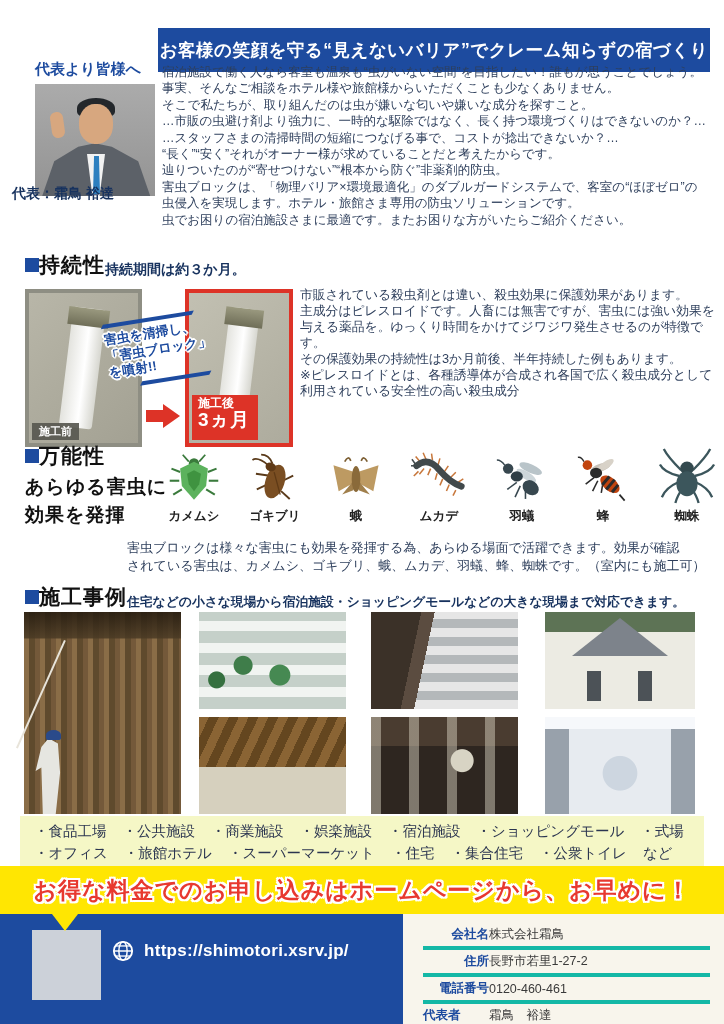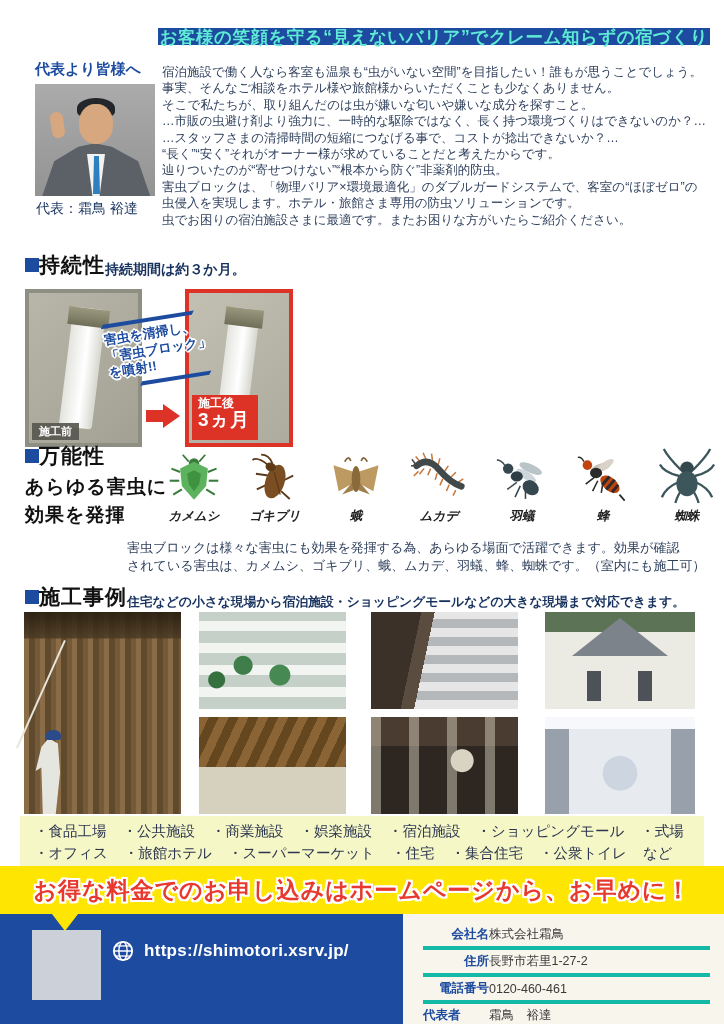--- a/index.html
+++ b/index.html
@@ -1,31 +1,31 @@
 <!DOCTYPE html>
 <html><head>
 <meta charset="utf-8">
 <style>
   html,body{margin:0;padding:0;}
   body{font-family:"Liberation Sans","DejaVu Sans",sans-serif;background:#e9e9e9;}
   .page{position:relative;width:724px;height:1024px;margin:0 auto;background:#ffffff;overflow:hidden;color:#2e3f5c;}
 
   
-  .top-banner{position:absolute;left:158px;top:28px;width:552px;height:17px;background:#1d4b9f;
-    color:#5eead4;font-size:17.5px;font-weight:bold;display:flex;align-items:center;justify-content:center;letter-spacing:.5px;}
+  .top-banner{position:absolute;left:158px;top:28px;width:552px;height:44px;background:#1d4b9f;
+    color:#ffffff;font-size:17.5px;font-weight:bold;display:flex;align-items:center;justify-content:center;letter-spacing:.5px;}
   .rep-heading{position:absolute;left:18px;top:60px;width:140px;text-align:center;color:#1d4b9f;font-weight:bold;font-size:15px;}
   .rep-photo{position:absolute;left:35px;top:84px;width:120px;height:112px;background:linear-gradient(180deg,#ababab,#939393);overflow:hidden;}
   .rp-hand{position:absolute;left:16px;top:28px;width:13px;height:26px;border-radius:6px;background:#d7a77f;transform:rotate(-8deg);}
   .rp-head{position:absolute;left:44px;top:20px;width:34px;height:40px;border-radius:46%;background:#d7a77f;}
   .rp-hair{position:absolute;left:42px;top:14px;width:38px;height:20px;border-radius:50% 50% 30% 30%;background:#23272b;}
   .rp-suit{position:absolute;left:0;bottom:0;width:100%;height:56px;background:#5c6168;
     clip-path:polygon(6% 100%,16% 38%,36% 12%,50% 6%,64% 12%,86% 38%,96% 100%);}
   .rp-shirt{position:absolute;left:52px;bottom:0;width:18px;height:42px;background:#f2f2f2;clip-path:polygon(0 0,100% 0,70% 100%,30% 100%);}
   .rp-tie{position:absolute;left:58px;bottom:2px;width:7px;height:38px;background:#2d7fbf;clip-path:polygon(15% 0,85% 0,100% 100%,0 100%);}
-  .rep-caption{position:absolute;left:12px;top:200px;width:150px;text-align:center;color:#17325e;font-weight:normal;font-size:14px;}
+  .rep-caption{position:absolute;left:12px;top:185px;width:150px;color:#17325e;font-weight:bold;font-size:14px;}
   .intro{position:absolute;left:162px;top:64px;width:560px;font-size:12.5px;line-height:16.4px;color:#2e3f5c;}
 
   
   .sec-head{position:absolute;display:flex;align-items:flex-end;gap:0;}
   .bullet{width:14px;height:14px;background:#1d4b9f;display:inline-block;align-self:center;}
   .sec-title{font-size:21px;font-weight:900;color:#111111;letter-spacing:1px;}
   .sec-sub{font-size:14px;font-weight:bold;color:#17325e;}
   .sec-sub-sm{font-size:12.8px;font-weight:bold;color:#17325e;}
 
   
@@ -52,21 +52,21 @@
   .sec1-body{position:absolute;left:300px;top:287px;width:424px;font-size:12.8px;line-height:16px;color:#2e3f5c;}
 
   
   .sec2-head{left:25px;top:442px;}
   .sec2-lead{position:absolute;left:25px;font-size:19px;font-weight:900;color:#111;letter-spacing:1px;}
   .lead1{top:474px;}
   .lead2{top:502px;}
   .insects{position:absolute;left:168px;top:447px;width:548px;display:flex;justify-content:space-between;align-items:flex-end;}
   .insect{display:flex;flex-direction:column;align-items:center;}
   .insect svg{display:block;}
-  .insect-label{font-size:12.5px;font-weight:bold;color:#222;margin-top:3px;white-space:nowrap;font-style:italic;}
+  .insect-label{font-size:12.5px;font-weight:bold;color:#222;margin-top:3px;white-space:nowrap;}
   .sec2-body{position:absolute;left:127px;top:539px;width:585px;font-size:13px;line-height:17.5px;color:#2e3f5c;}
 
   
   .sec3-head{left:25px;top:583px;}
   .case-photos{position:absolute;left:24px;top:612px;width:676px;height:202px;}
   .ph{position:absolute;}
   .ph-tall{left:0;top:0;width:157px;height:202px;
     background:linear-gradient(180deg,rgba(38,28,16,.88) 0,rgba(74,58,36,.85) 26px,rgba(0,0,0,0) 27px),
     repeating-linear-gradient(90deg,#8a6d47 0 5px,#5f4a2d 5px 11px,#74593a 11px 16px);}
   .pole{position:absolute;left:40px;top:28px;width:2px;height:118px;background:#e8e4da;transform:rotate(24deg);transform-origin:top left;}
@@ -167,20 +167,28 @@
       <div>害虫を清掃し、</div>
       <div>「害虫ブロック」</div>
       <div>を噴射!!</div>
     </div>
     <div class="burst-line bl-bottom"></div>
   </div>
   <div class="arrow">
     <div class="bar"></div>
     <div class="head"></div>
   </div>
+  <div class="sec1-body">
+    <div>市販されている殺虫剤とは違い、殺虫効果に保護効果があります。</div>
+    <div>主成分はピレスロイドです。人畜には無害ですが、害虫には強い効果を</div>
+    <div>与える薬品を。ゆっくり時間をかけてジワジワ発生させるのが特徴です。</div>
+    <div>その保護効果の持続性は3か月前後、半年持続した例もあります。</div>
+    <div>※ピレスロイドとは、各種誘導体が合成され各国で広く殺虫成分として</div>
+    <div>利用されている安全性の高い殺虫成分</div>
+  </div>
 
   <div class="sec-head sec2-head">
     <span class="bullet"></span>
     <span class="sec-title">万能性</span>
   </div>
   <div class="sec2-lead lead1">あらゆる害虫に</div>
   <div class="sec2-lead lead2">効果を発揮</div>
 
   <div class="insects">
     <div class="insect">

